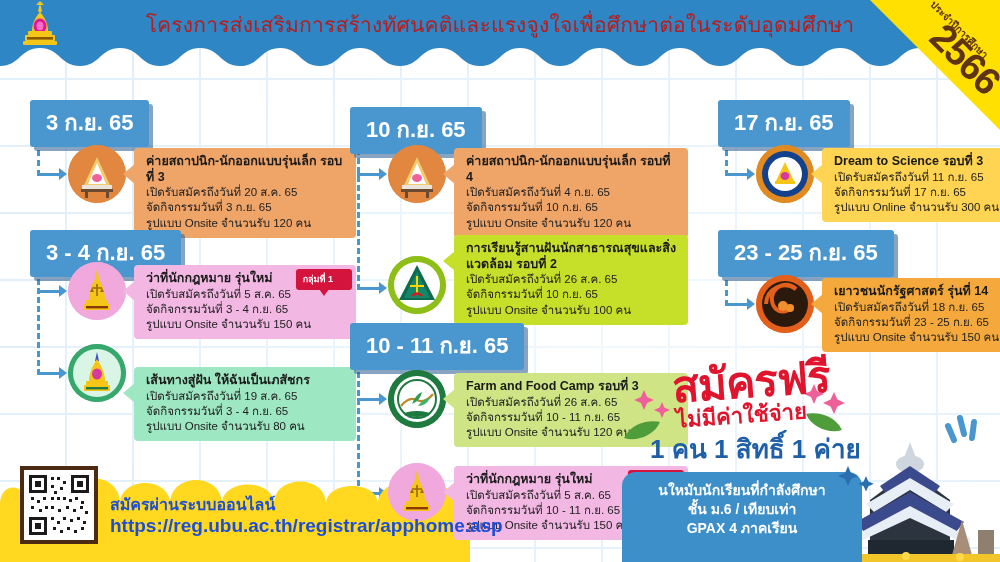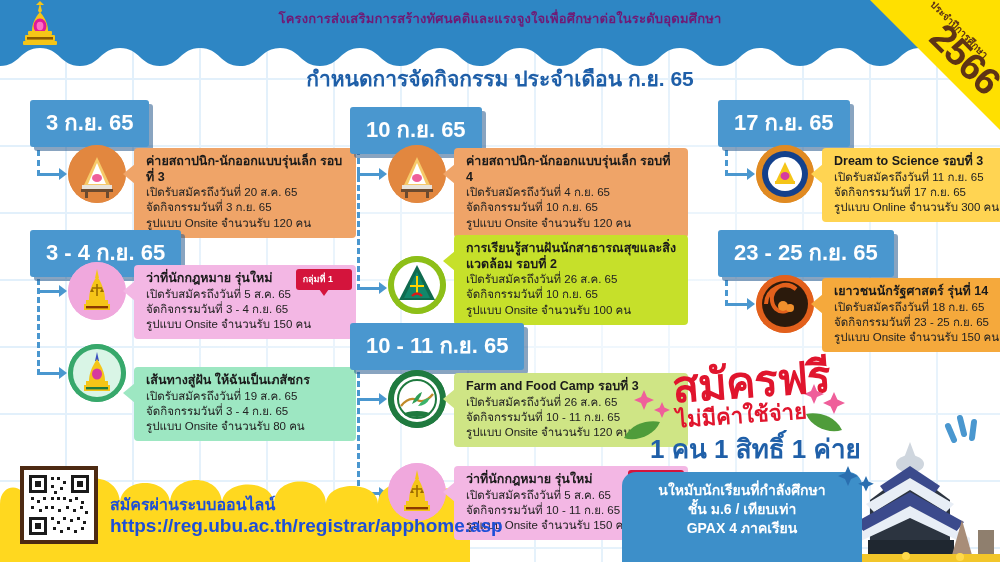--- a/index.html
+++ b/index.html
@@ -33,22 +33,22 @@
     position:absolute;left:0;top:0;width:1000px;height:48px;
     background:#2e86c4;
     z-index:6;
   }
   .scallops{
     position:absolute;left:0;top:46px;width:1000px;height:20px;z-index:6;
   }
   .header-title{
     position:absolute;left:110px;top:8px;width:780px;
     text-align:center;
-    color:#701a75;
-    font-size:13px;font-weight:bold;
+    color:#b91c1c;
+    font-size:21px;font-weight:normal;
     letter-spacing:.2px;
     white-space:nowrap;
     z-index:7;
   }
   .logo-wrap{
     position:absolute;left:8px;top:1px;width:64px;height:56px;z-index:8;
   }
 
   
   .ribbon{
@@ -210,21 +210,20 @@
   </div>
 
   <div class="header-title">โครงการส่งเสริมการสร้างทัศนคติและแรงจูงใจเพื่อศึกษาต่อในระดับอุดมศึกษา</div>
 
   <div class="ribbon">
     <div class="ribbon-tri"></div>
     <div class="ribbon-small">ประจำปีการศึกษา</div>
     <div class="ribbon-year">2566</div>
   </div>
 
-  <div class="subtitle">กำหนดการจัดกิจกรรม ประจำเดือน ก.ย. 65</div>
 
   <div class="chip" style="left:30px;top:100px;">3 ก.ย. 65</div>
   <div class="rail" style="left:37px;top:140px;height:36px;"></div>
   <div class="rail-foot" style="left:37px;top:173px;width:22px;"></div>
   <div class="rail-arrow" style="left:59px;top:168px;"></div>
 
   <div class="event" style="left:68px;top:145px;width:250px;">
     <div class="ev-badge" style="background:#e2873f;">
       <svg viewBox="0 0 58 58" width="58" height="58">
         <circle cx="29" cy="29" r="29" fill="#e2873f"></circle>

